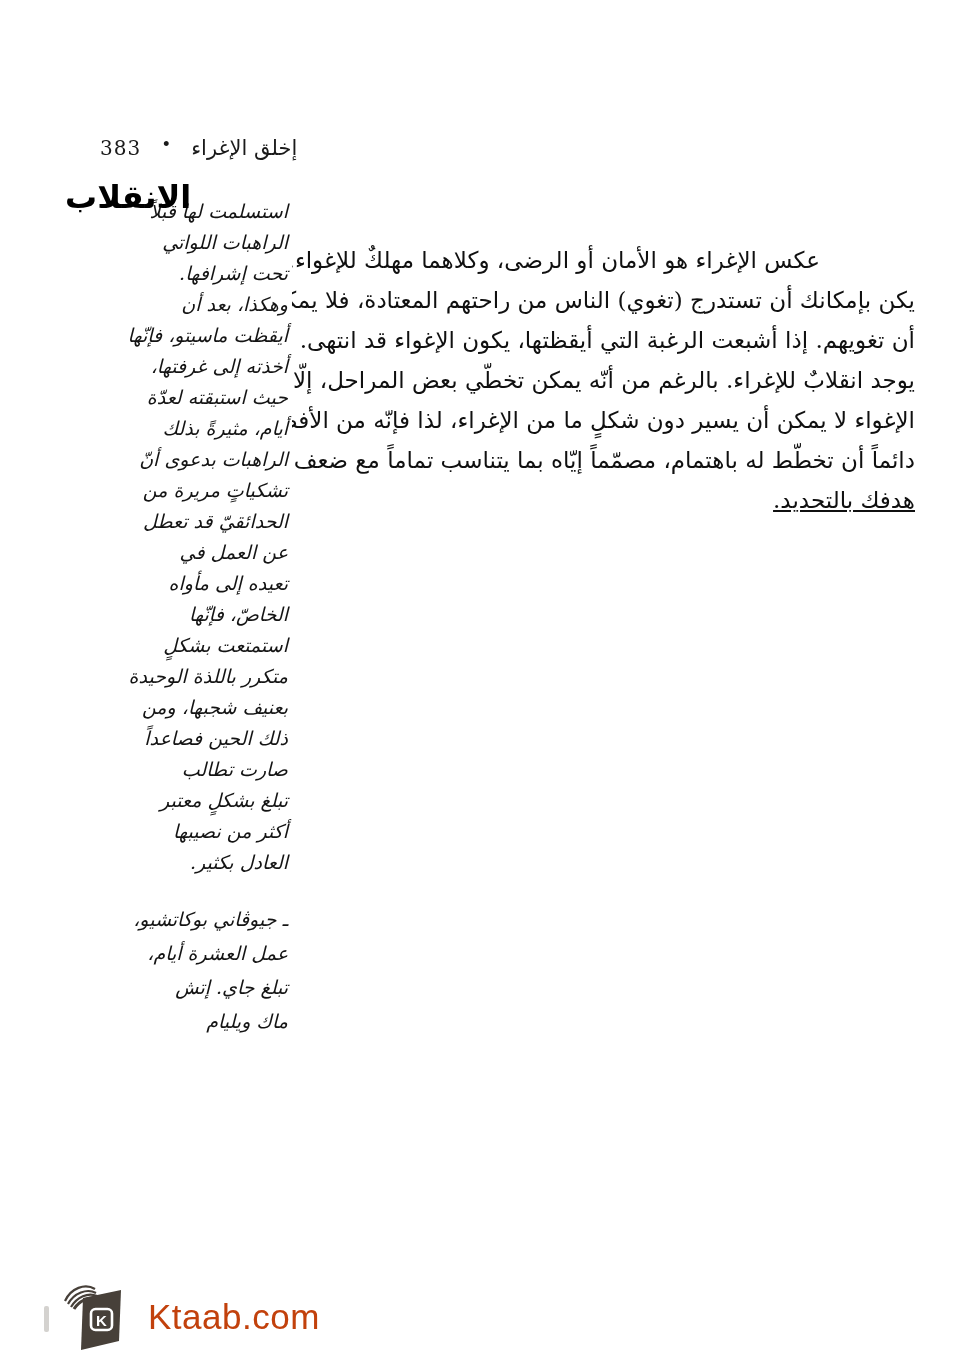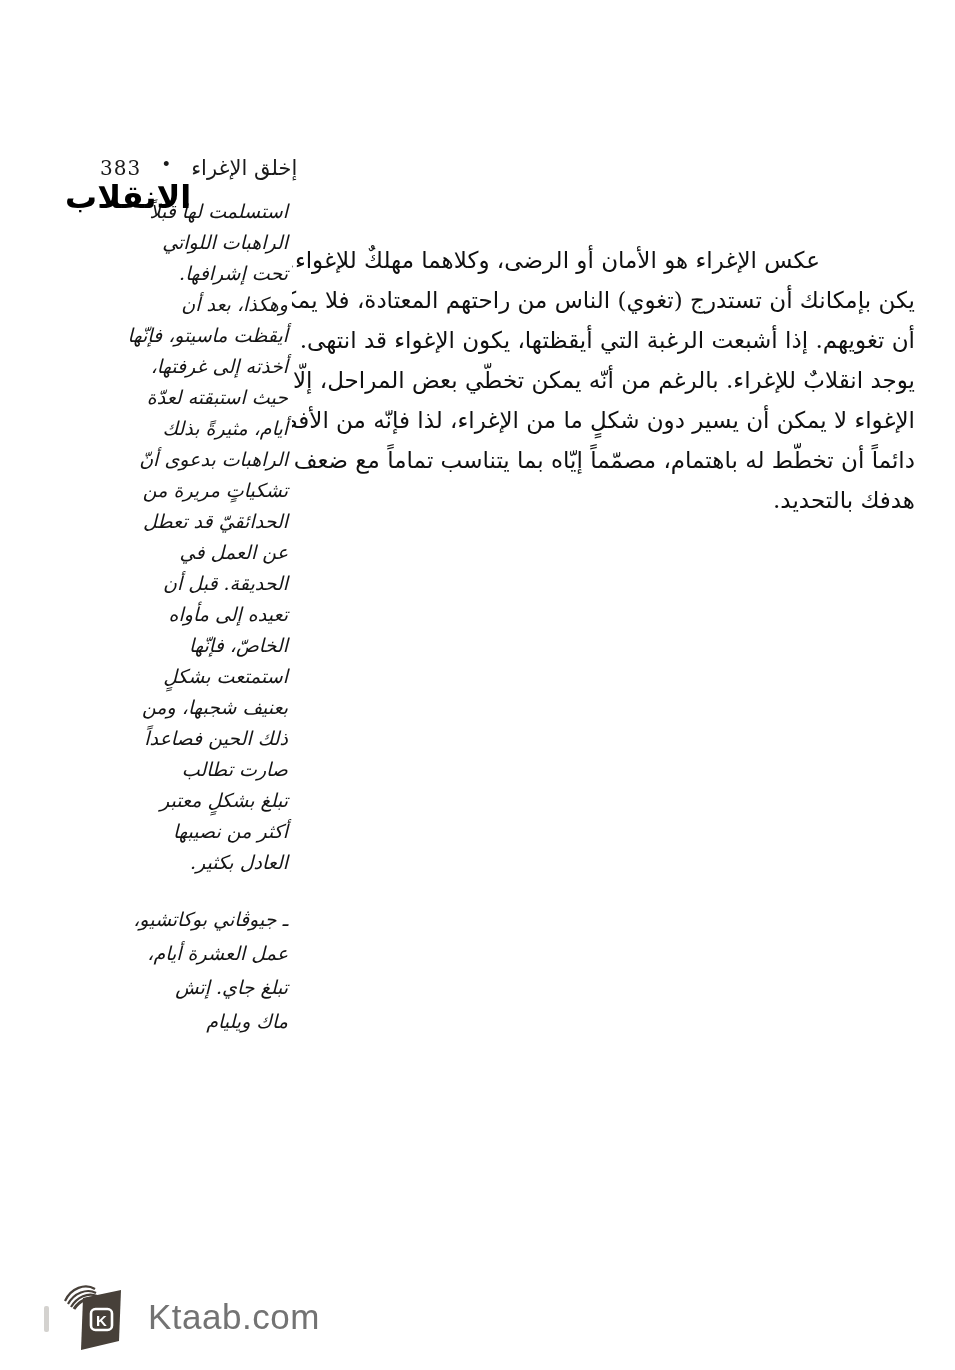--- a/index.html
+++ b/index.html
@@ -10,21 +10,21 @@
     background:#ffffff;
     color:#141414;
     font-family:"DejaVu Serif", "DejaVu Sans", serif;
     overflow:hidden;
   }
 
   
   .header {
     position:absolute; top:136px; left:100px;
     display:flex; align-items:flex-start; gap:20px;
-    font-size:20px; color:#1a1a1a;margin-top:20px;
+    font-size:20px; color:#1a1a1a;
   }
   .header .num { letter-spacing:1px; font-family:"DejaVu Serif", serif; }
   .header .bullet { font-size:17px; line-height:1; }
   .header .btitle { direction:rtl; font-size:21px; }
 
   
   .main-title {
     position:absolute; top:178px; left:65px; width:890px;
     direction:rtl; text-align:left;
     font-size:32px; font-weight:bold; color:#000;
@@ -35,40 +35,40 @@
     position:absolute; top:240px; left:292px; width:623px;
     direction:rtl;
     font-size:23px; color:#101010;
   }
   .paragraph .pline {
     height:40px; line-height:40px;
     text-align:justify; text-align-last:justify;
     overflow:hidden; white-space:nowrap;
   }
   .paragraph .pline.first { padding-right:95px; }
-  .paragraph .pline.last  { text-align:right; text-align-last:right; }
+  .paragraph .pline.last  { text-align:right; text-align-last:right;text-decoration:underline; }
 
   
   .side-quote {
     position:absolute; top:196px; left:78px; width:210px;
     direction:rtl; text-align:right;
     font-size:19px; font-style:italic; color:#141414;
   }
   .side-quote .qline { line-height:31px; white-space:nowrap; }
   .attribution { margin-top:24px; }
   .attribution .aline { line-height:34px; white-space:nowrap; }
 
   
   .watermark {
     position:absolute; left:58px; top:1280px;
     display:flex; align-items:center; gap:16px;
   }
   .watermark-text {
     font-family:"Liberation Sans","DejaVu Sans",sans-serif;
-    font-size:35px; color:#737373; letter-spacing:0.5px;
+    font-size:35px; color:#c2410c; letter-spacing:0.5px;
   }
   .edge-mark {
     position:absolute; left:44px; top:1306px;
     width:5px; height:26px; background:#d4d2cf; border-radius:2px;
   }
 </style>
 </head>
 <body>
 
 <div class="page">
@@ -85,24 +85,24 @@
     <div class="qline">تحت إشرافها.</div>
     <div class="qline">وهكذا، بعد أن</div>
     <div class="qline">أيقظت ماسيتو، فإنّها</div>
     <div class="qline">أخذته إلى غرفتها،</div>
     <div class="qline">حيث استبقته لعدّة</div>
     <div class="qline">أيام، مثيرةً بذلك</div>
     <div class="qline">الراهبات بدعوى أنّ</div>
     <div class="qline">تشكياتٍ مريرة من</div>
     <div class="qline">الحدائقيّ قد تعطل</div>
     <div class="qline">عن العمل في</div>
-    <div class="qline">الحديقة. قبل أن</div>
     <div class="qline">تعيده إلى مأواه</div>
     <div class="qline">الخاصّ، فإنّها</div>
     <div class="qline">استمتعت بشكلٍ</div>
+    <div class="qline">متكرر باللذة الوحيدة</div>
     <div class="qline">بعنيف شجبها، ومن</div>
     <div class="qline">ذلك الحين فصاعداً</div>
     <div class="qline">صارت تطالب</div>
     <div class="qline">تبلغ بشكلٍ معتبر</div>
     <div class="qline">أكثر من نصيبها</div>
     <div class="qline">العادل بكثير.</div>
     <div class="attribution">
       <div class="aline">ـ جيوڤاني بوكاتشيو،</div>
       <div class="aline">عمل العشرة أيام،</div>
       <div class="aline">تبلغ جاي. إتش</div>

